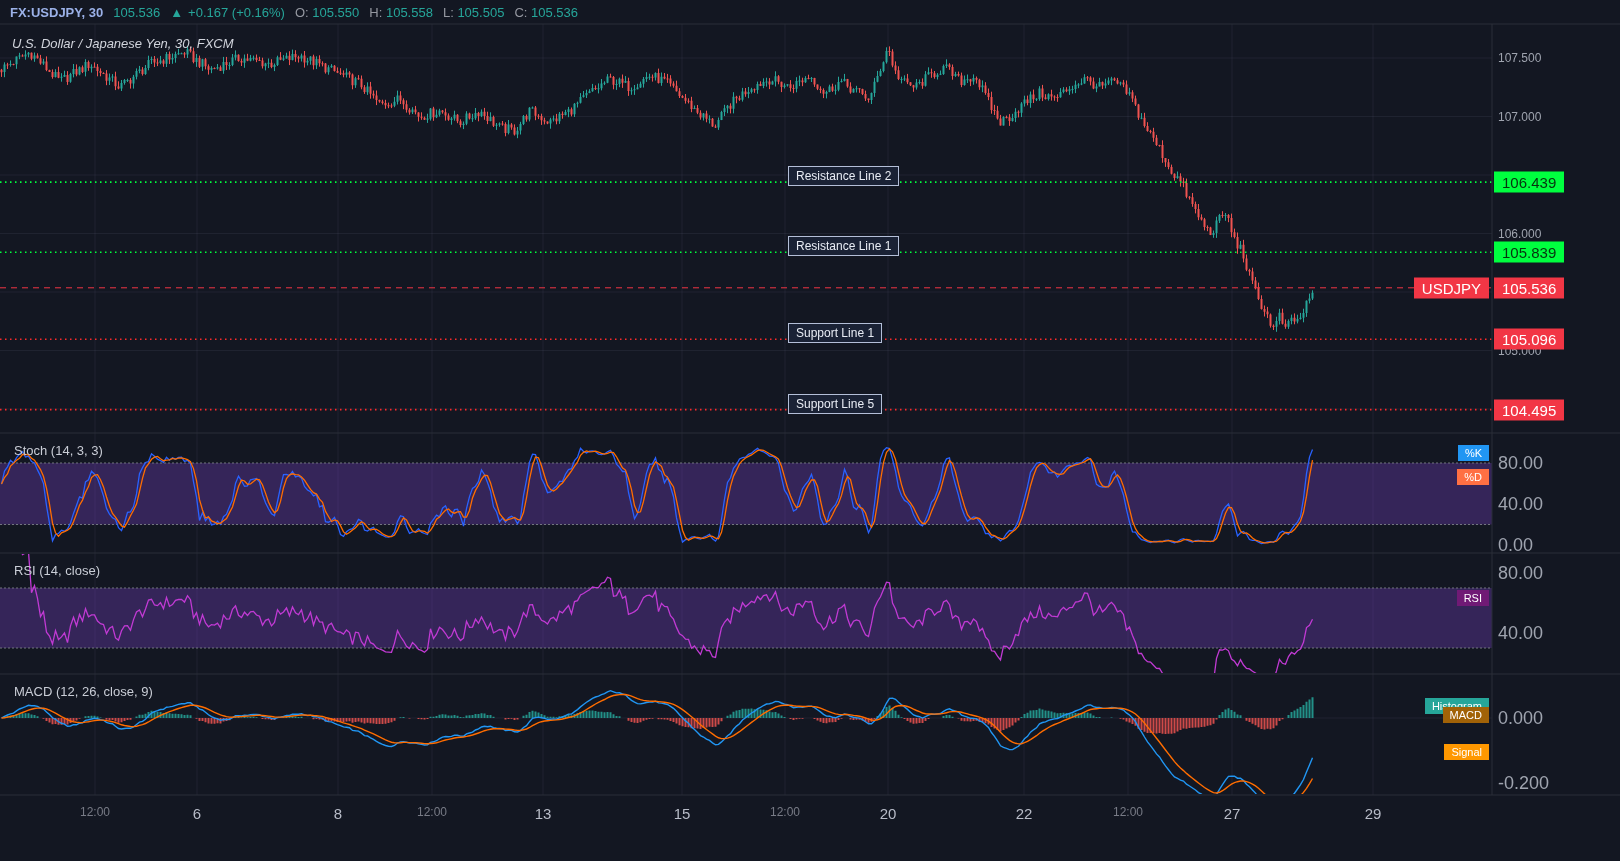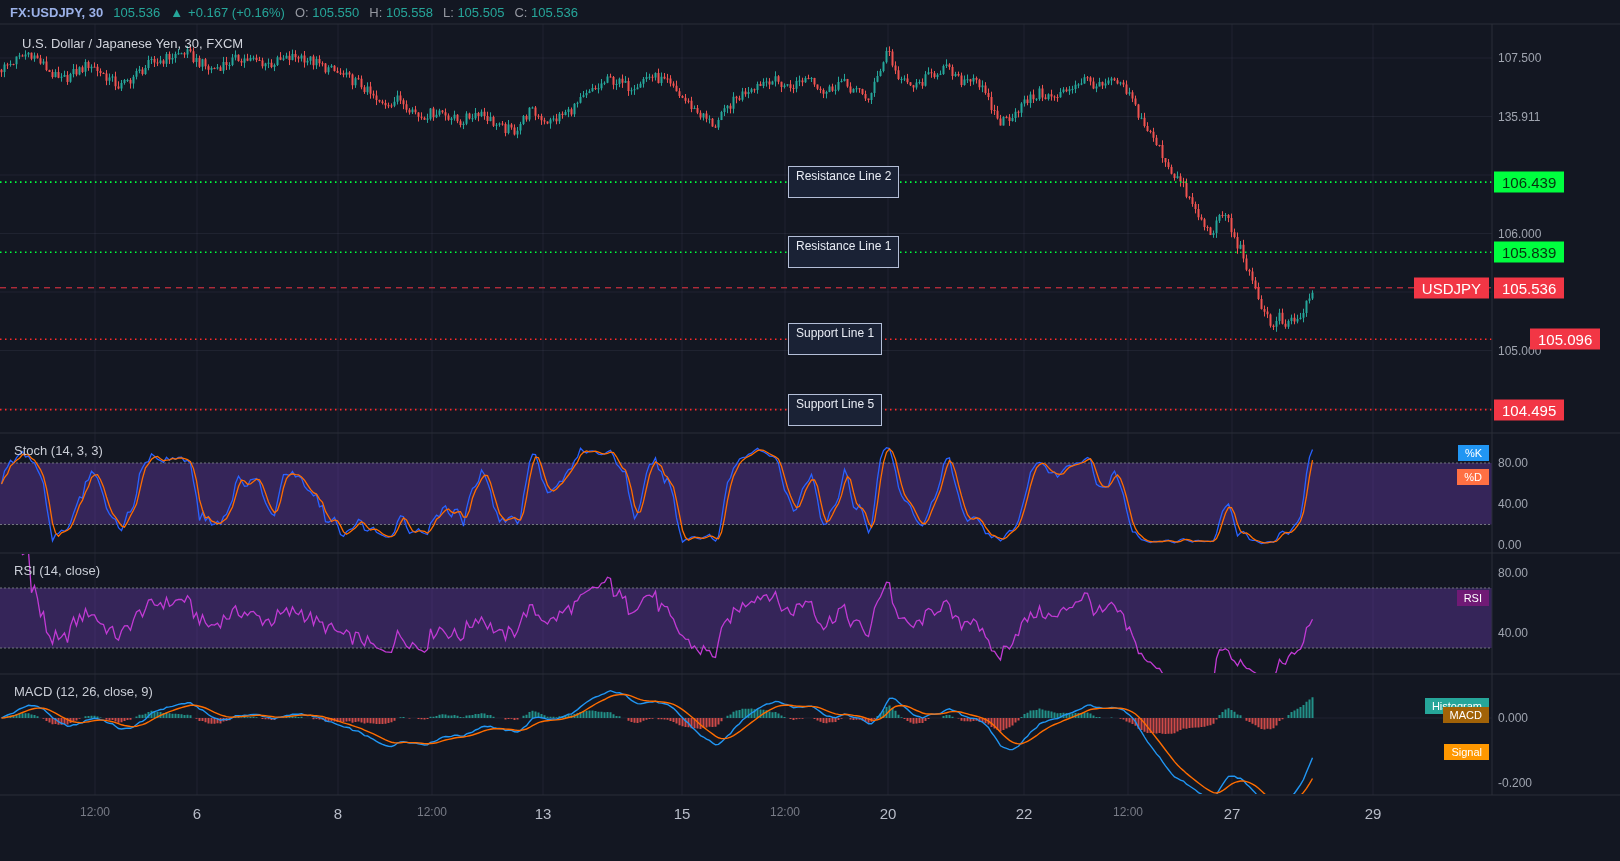--- a/index.html
+++ b/index.html
@@ -12,42 +12,42 @@
   #overlay { position:absolute; inset:0; z-index:3; pointer-events:none; }
 
   .topbar { position:absolute; left:0; top:0; width:1620px; height:24px; z-index:5;
             display:flex; align-items:center; gap:10px; padding-left:10px; font-size:13px; }
   .sym  { color:#9bb1e8; font-weight:bold; }
   .last { color:#26a69a; }
   .chg  { color:#26a69a; display:flex; gap:5px; }
   .pair .lbl { color:#9598a1; }
   .pair .val { color:#26a69a; }
 
-  .legend { position:absolute; left:22px; top:36px; color:#d1d4dc; font-size:13px; z-index:4; }
+  .legend { position:absolute; left:12px; top:36px; color:#d1d4dc; font-size:13px; z-index:4;font-style:italic; }
   .ptitle { position:absolute; left:14px; color:#c9cdd6; font-size:13px; z-index:4; }
   .t-stoch { top:443px; } .t-rsi { top:563px; } .t-macd { top:684px; }
 
   .tlabel { position:absolute; transform:translateX(-50%); top:805px; }
   .tlabel.hour { color:#787b86; font-size:12px; }
   .tlabel.day  { color:#b8bcc8; font-size:15px; }
 
   .ptick  { position:absolute; left:1498px; transform:translateY(-50%); color:#9fa4af; font-size:12px; }
-  .iscale { position:absolute; left:1498px; transform:translateY(-50%); color:#9fa4af; font-size:12px; }
+  .iscale { position:absolute; left:1498px; transform:translateY(-50%); color:#9fa4af; font-size:18px; }
 
   .atag { position:absolute; left:1494px; transform:translateY(-50%); font-size:15px;
           padding:2px 8px; z-index:4; white-space:nowrap; }
   .atag.green { background:#00ff3f; color:#07330f; }
   .atag.red   { background:#f23645; color:#ffffff; }
   .atag.sidetag { left:auto; right:131px; }
 
   .itag { position:absolute; right:131px; transform:translateY(-50%); color:#fff;
           font-size:11px; padding:2px 7px; white-space:nowrap; }
 
   .lvlbox { position:absolute; background:#1a2235; border:1px solid #b4bfd8; color:#e8ecf4;
-            font-size:12px; padding:1px 7px; height:32px; line-height:17px; z-index:2; white-space:nowrap; }
+            font-size:12px; padding:1px 7px; height:20px; line-height:17px; z-index:2; white-space:nowrap; }
 </style>
 </head>
 <body>
 
 <svg id="chart-svg" width="1620" height="861">
     <defs>
     <clipPath id="cpM">
         <rect x="0" y="24" width="1492" height="409"></rect>
       </clipPath>
     <clipPath id="cpS">
@@ -129,28 +129,28 @@
     <div class="tlabel hour" style="left: 432px;">12:00</div>
     <div class="tlabel day" style="left: 543px;">13</div>
     <div class="tlabel day" style="left: 682px;">15</div>
     <div class="tlabel hour" style="left: 785px;">12:00</div>
     <div class="tlabel day" style="left: 888px;">20</div>
     <div class="tlabel day" style="left: 1024px;">22</div>
     <div class="tlabel hour" style="left: 1128px;">12:00</div>
     <div class="tlabel day" style="left: 1232px;">27</div>
     <div class="tlabel day" style="left: 1373px;">29</div>
     <div class="ptick" style="top: 58px;">107.500</div>
-    <div class="ptick" style="top: 116.5px;">135.911</div>
+    <div class="ptick" style="top: 116.5px;">107.000</div>
     <div class="ptick" style="top: 233.5px; text-align: center;">106.000</div>
     <div class="ptick" style="top: 350.5px;">105.000</div>
     <div class="atag green" style="top: 182.1px;">106.439</div>
     <div class="atag green" style="top: 252.3px;">105.839</div>
     <div class="atag red" style="top: 287.8px;">105.536</div>
     <div class="atag red sidetag" style="top: 287.8px;">USDJPY</div>
-    <div class="atag red" style="top: 339.3px; margin-left: 36px;">105.096</div>
+    <div class="atag red" style="top: 339.3px;">105.096</div>
     <div class="atag red" style="top: 409.6px;">104.495</div>
     <div class="iscale" style="top: 463px;">80.00</div>
     <div class="iscale" style="top: 504px;">40.00</div>
     <div class="iscale" style="top: 545px;">0.00</div>
     <div class="iscale" style="top: 573px;">80.00</div>
     <div class="iscale" style="top: 633px;">40.00</div>
     <div class="iscale" style="top: 718px;">0.000</div>
     <div class="iscale" style="top: 783px;">-0.200</div>
     <div class="itag" style="top: 453px; background: rgb(33, 150, 243);">%K</div>
     <div class="itag" style="top: 477px; background: rgb(255, 112, 67);">%D</div>

